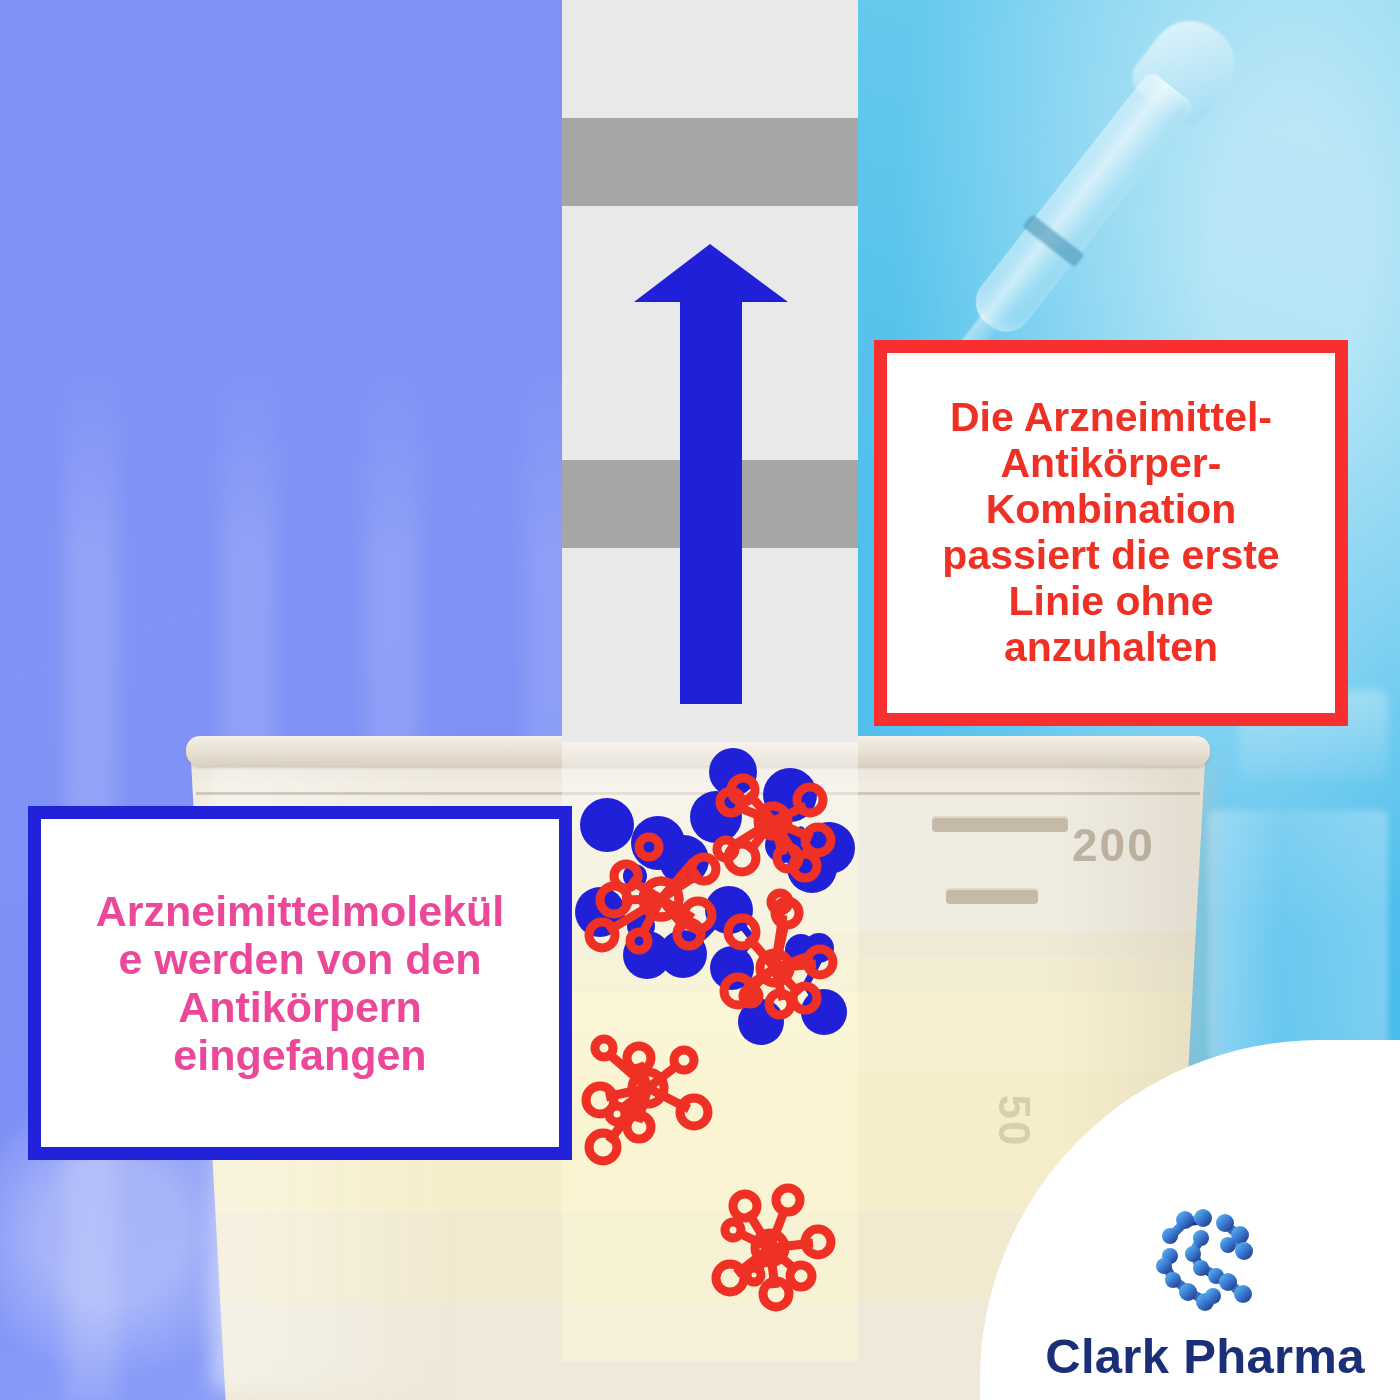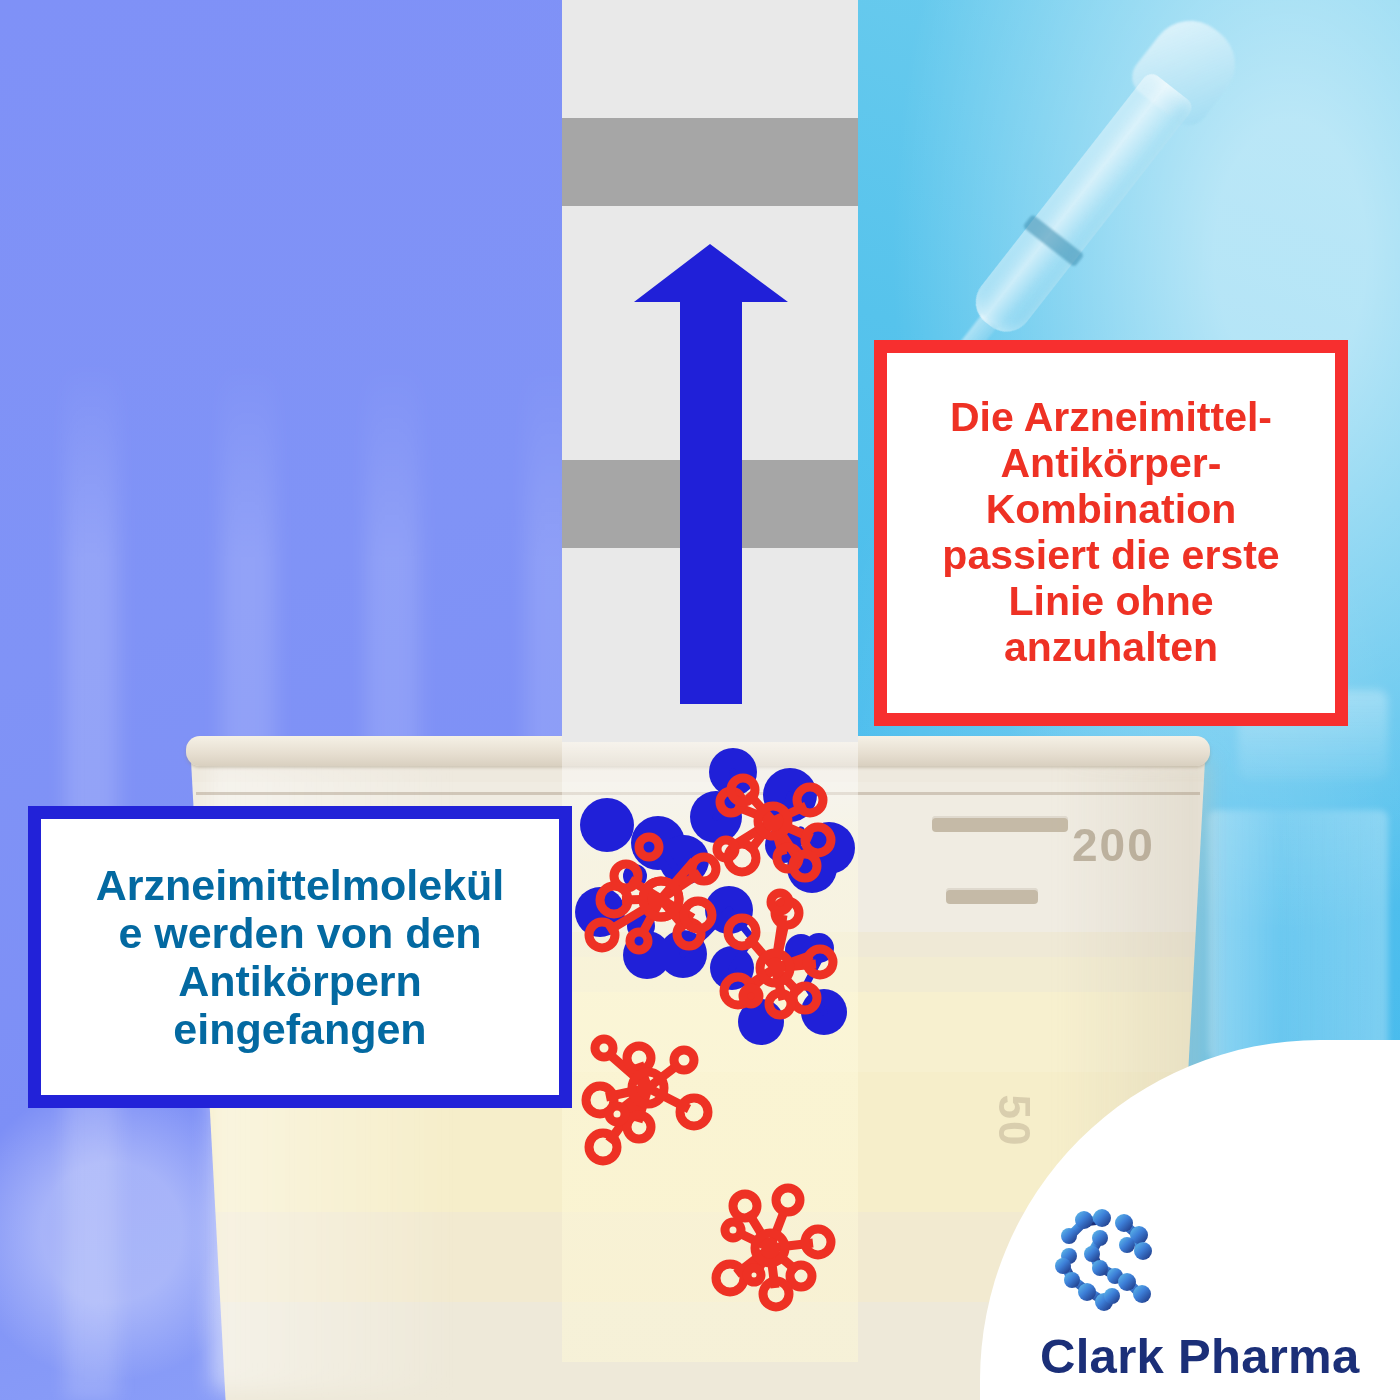--- a/index.html
+++ b/index.html
@@ -151,35 +151,35 @@
     position:absolute;background:#ffffff;box-sizing:border-box;
     display:flex;align-items:center;justify-content:center;text-align:center;
     font-weight:700;line-height:1.12;
   }
   .callout-red{
     left:874px;top:340px;width:474px;height:386px;
     border:13px solid #f72f2f;color:#ee3124;font-size:41px;
     padding:10px 10px;
   }
   .callout-blue{
-    left:28px;top:806px;width:544px;height:302px;
-    border:13px solid #2222d8;color:#0369a1;font-size:43px;
+    left:28px;top:806px;width:544px;height:354px;
+    border:13px solid #2222d8;color:#ec4899;font-size:43px;
     padding:22px 10px;
   }
   .callout span{display:block;white-space:pre-line;}
 
   
   .logo-corner{
     position:absolute;right:0;bottom:0;width:420px;height:360px;
     background:#ffffff;
     border-radius:340px 0 0 0;
   }
   .logo-wrap{
     position:absolute;right:30px;bottom:16px;width:330px;height:250px;
-    display:flex;flex-direction:column;align-items:flex-start;justify-content:flex-end;
+    display:flex;flex-direction:column;align-items:center;justify-content:flex-end;
   }
   .logo-mark{width:128px;height:128px;margin-bottom:2px;}
   .logo-text{
     font-size:49px;font-weight:700;color:#1b2f78;letter-spacing:.3px;
     font-family:"Liberation Sans",sans-serif;white-space:nowrap;
   }
 </style>
 </head>
 <body>
 

